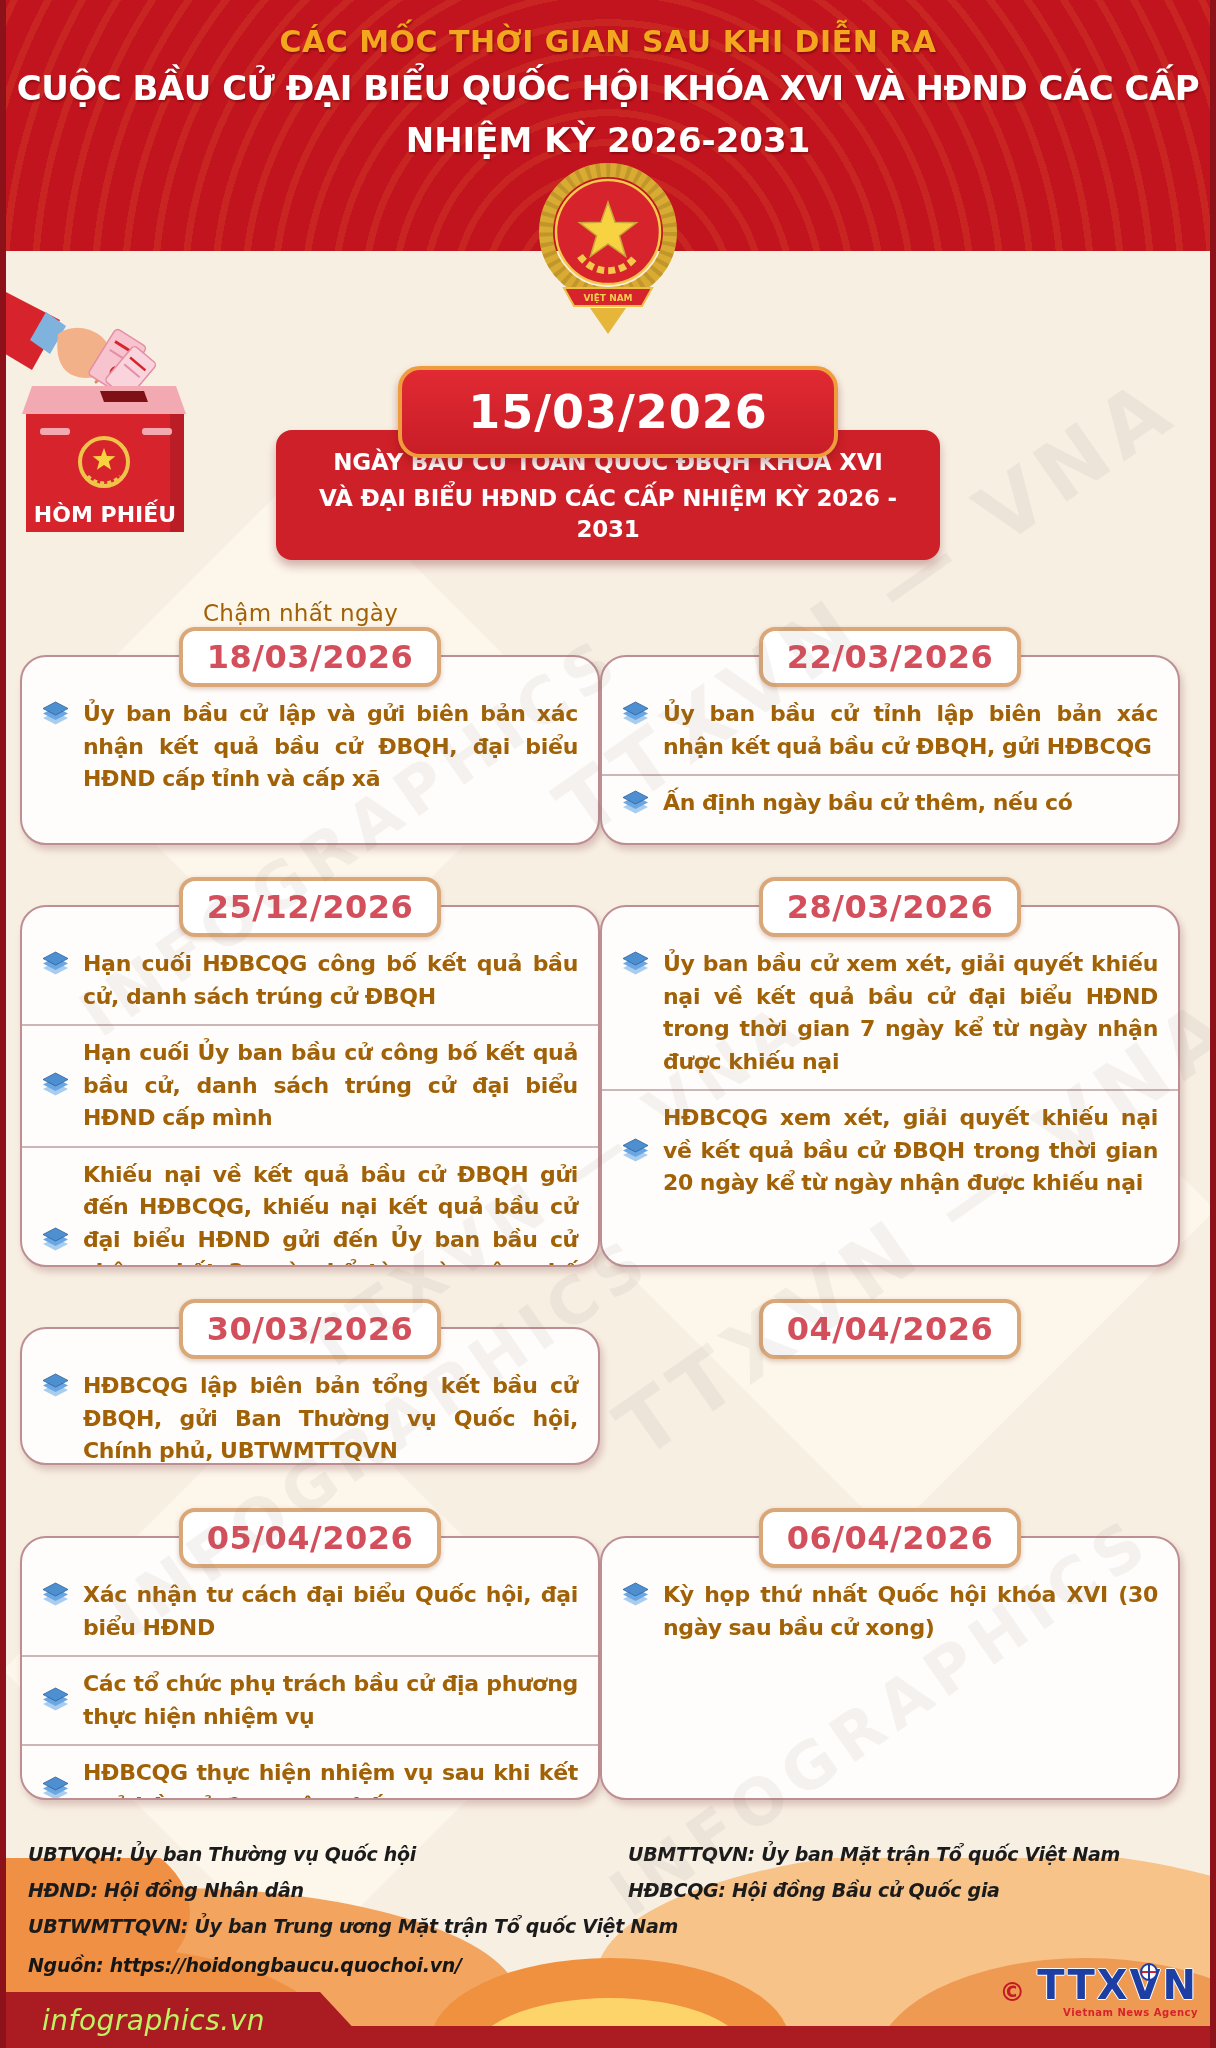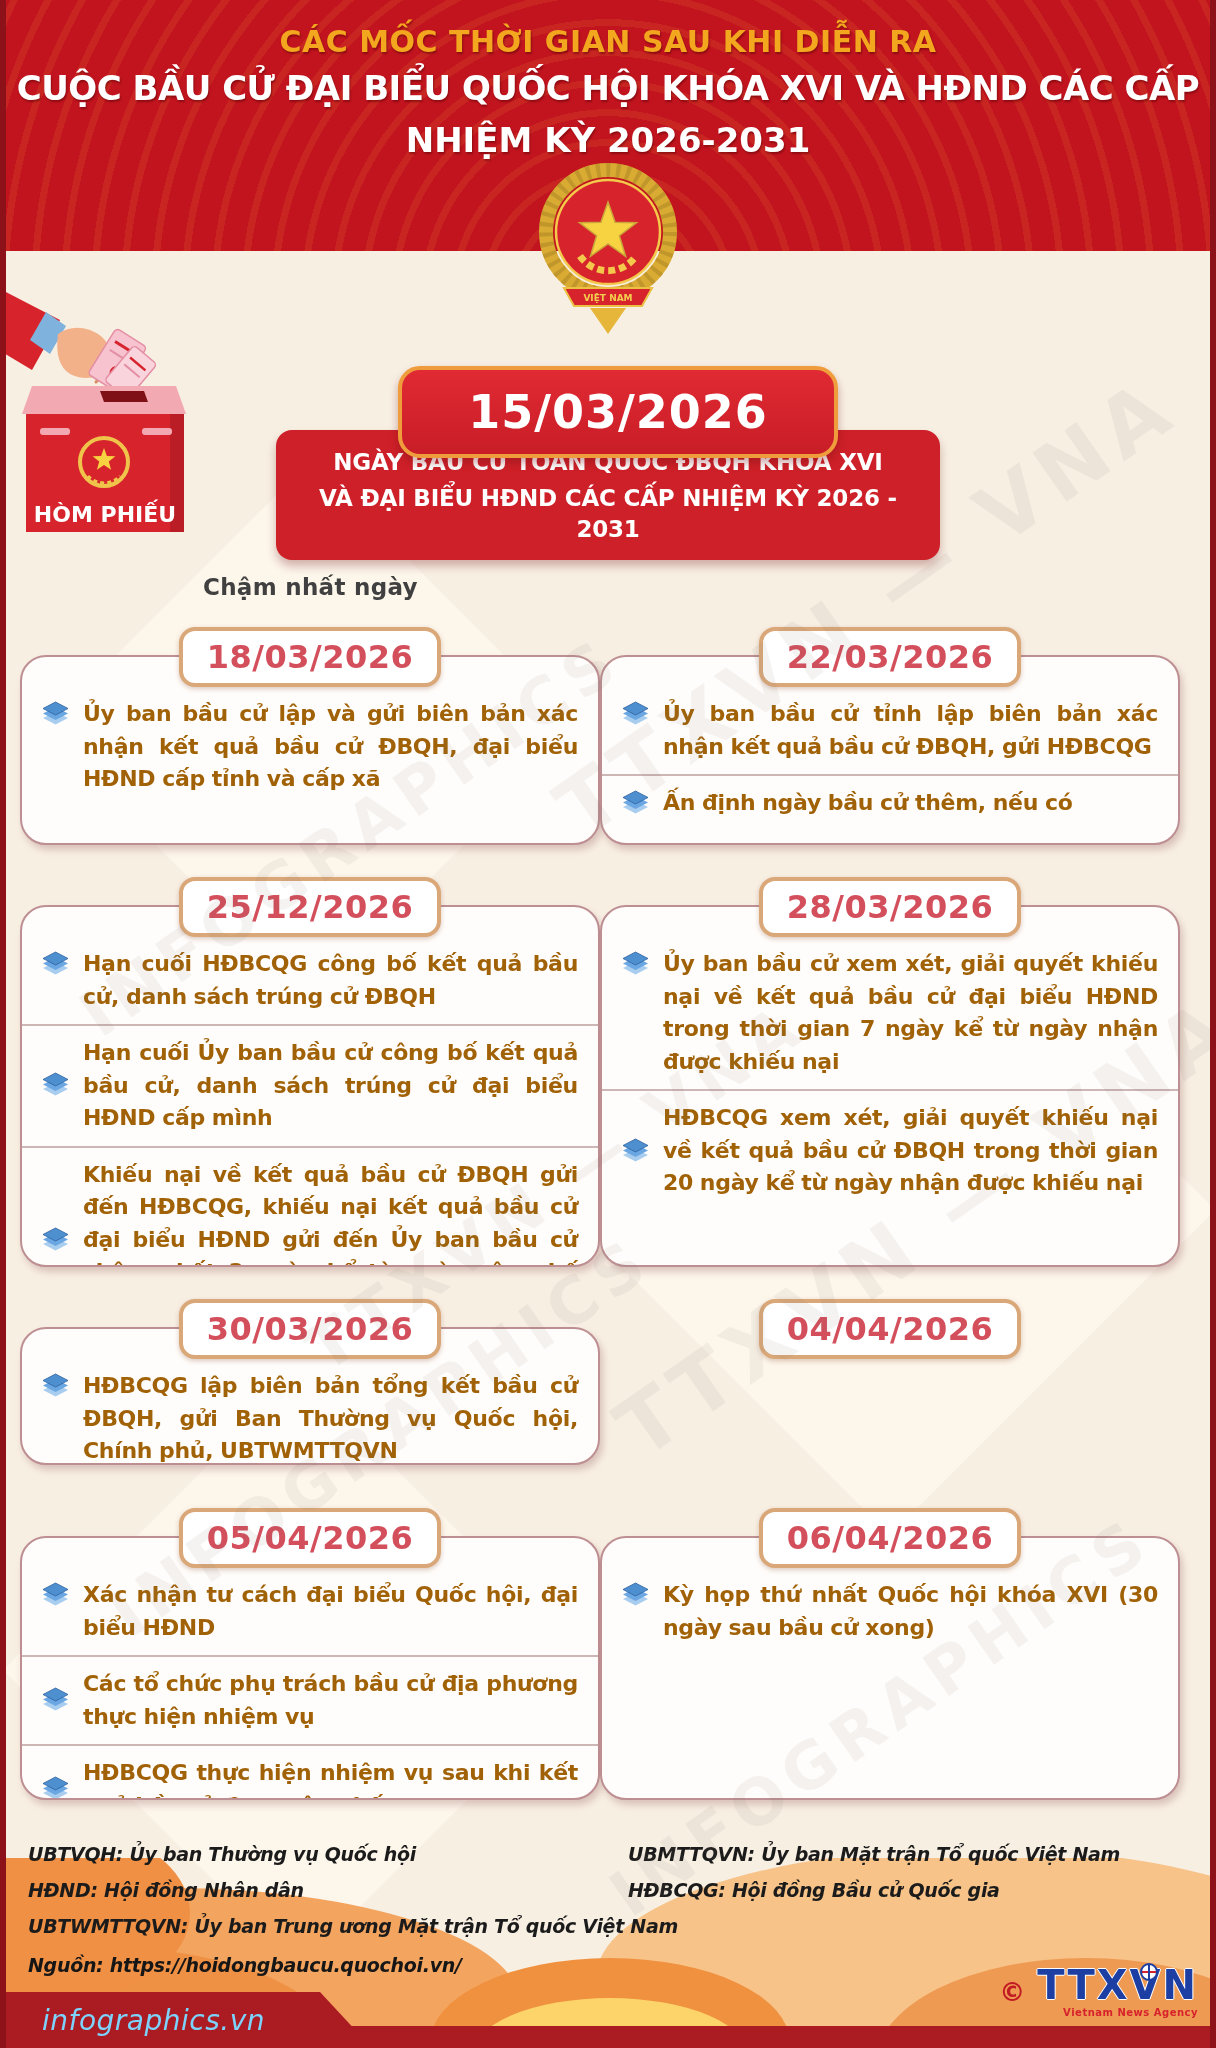--- a/index.html
+++ b/index.html
@@ -42,22 +42,22 @@
   }
   .highlight-box{
     position:absolute;left:276px;top:430px;width:664px;height:130px;z-index:6;
     background:#ce2028;border-radius:16px;box-sizing:border-box;
     display:flex;flex-direction:column;justify-content:flex-end;gap:5px;
     padding:0 14px 15px;color:#fff;text-align:center;font-weight:bold;
     box-shadow:0 6px 10px rgba(110,15,20,.3);
   }
   .highlight-line{font-size:23px;letter-spacing:-.2px;line-height:1.35;}
   
-  .deadline-label{position:absolute;left:203px;top:574px;z-index:5;
-    font-size:23px;font-weight:bold;color:#404040;letter-spacing:.3px;}
+  .deadline-label{position:absolute;left:203px;top:600px;z-index:5;
+    font-size:23px;font-weight:normal;color:#a16207;letter-spacing:.3px;}
   
   .row{position:absolute;left:20px;width:1180px;display:flex;z-index:5;}
   .row1{top:627px;} .row2{top:877px;} .row3{top:1299px;} .row4{top:1508px;}
   .cell{position:relative;width:580px;box-sizing:border-box;padding-top:28px;}
   .badge{
     position:absolute;top:0;left:50%;transform:translateX(-50%);
     width:262px;height:60px;box-sizing:border-box;z-index:3;
     background:#fff;border:4px solid #daa878;border-radius:16px;
     display:flex;align-items:center;justify-content:center;
     font-size:32px;font-weight:bold;color:#d44f5c;letter-spacing:.5px;
@@ -95,21 +95,21 @@
   .w-center-o1{left:430px;bottom:-80px;width:360px;height:170px;background:#f0913f;}
   .w-center-y1{left:470px;bottom:-70px;width:280px;height:120px;background:#fcd46a;}
   .w-left-blob{left:-60px;bottom:50px;width:250px;height:170px;background:#f09045;}
   
   .bottom-strip{position:absolute;left:0;right:0;bottom:0;height:22px;background:#ab1b22;z-index:15;}
   .brand-bar{
     position:absolute;left:0;bottom:0;width:372px;height:56px;background:#ab1b22;z-index:16;
     clip-path:polygon(0 0,320px 0,372px 100%,0 100%);
     display:flex;align-items:center;padding-left:42px;box-sizing:border-box;
   }
-  .brand-text{color:#7dd3fc;font-size:28px;font-style:italic;letter-spacing:.5px;}
+  .brand-text{color:#bef264;font-size:28px;font-style:italic;letter-spacing:.5px;}
   .footer-logo{position:absolute;right:18px;bottom:30px;display:flex;align-items:center;gap:12px;z-index:20;}
   .copyright{color:#c21b24;font-size:26px;font-weight:bold;}
   .agency-wrap{position:relative;text-align:center;}
   .agency-name{
     color:#1d3fa3;font-size:40px;font-weight:bold;letter-spacing:2px;line-height:1;
     text-shadow:0 1px 0 #fff,0 -1px 0 #fff,1px 0 0 #fff,-1px 0 0 #fff;
   }
   .agency-sub{color:#d6222c;font-size:10px;font-weight:bold;margin-top:2px;letter-spacing:.5px;}
   .globe-icon{
     position:absolute;top:-2px;left:64%;width:18px;height:18px;border-radius:50%;

